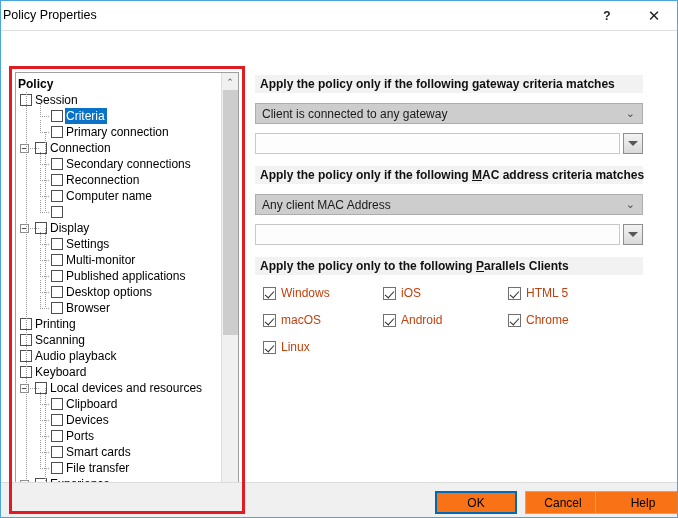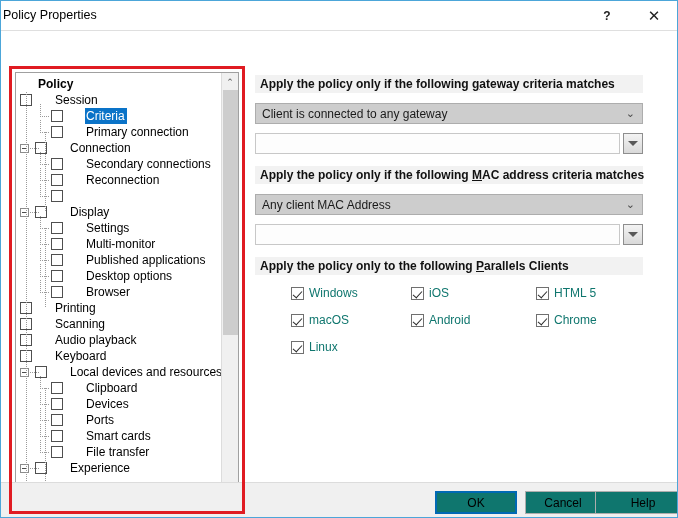--- a/index.html
+++ b/index.html
@@ -73,21 +73,21 @@
     padding: 3px 0 0 0;
   }
   .tree-row {
     position: relative;
     height: 16px;
     display: flex; align-items: center;
     white-space: nowrap;
     font-size: 12px;
     color: #000;
   }
-  .tree-row .lbl { line-height: 16px; padding: 0 2px 0 1px; margin-left: 20px; }
+  .tree-row .lbl { line-height: 16px; padding: 0 2px 0 1px; }
   .tree-row.root .lbl { font-weight: bold; padding-left: 0; }
   .tree-row.sel .lbl { background: #0a73c8; color: #ffffff; }
 
   .ind { display: inline-block; height: 16px; flex: 0 0 auto; }
 
   
   .exp {
     position: relative;
     width: 9px; height: 9px;
     border: 1px solid #8c8c8c;
@@ -224,23 +224,22 @@
 
   
   .clients {
     margin-top: 11px;
     position: relative;
     width: 388px;
   }
   .client-item {
     position: absolute;
     display: flex; align-items: center;
-    font-size: 12px; color: #0f766e;
+    font-size: 12px; color: #c2410c;
     white-space: nowrap;
-    margin-left: 28px;
   }
   .chk {
     position: relative;
     width: 13px; height: 13px;
     border: 1px solid #707070;
     background: #ffffff;
     margin-right: 5px;
     flex: 0 0 auto;
   }
   .chk.on::after {
@@ -257,21 +256,21 @@
   .footer {
     position: absolute;
     left: 0; top: 481px;
     width: 676px; height: 35px;
     background: #f0f0f0;
     border-top: 1px solid #dcdcdc;
   }
   .btn {
     position: absolute; top: 8px;
     height: 23px;
-    background: #0f766e;
+    background: #f97316;
     border: 1px solid #adadad;
     font-size: 12px;
     color: #000;
     display: flex; align-items: center; justify-content: center;
     cursor: default;
     font-family: "Liberation Sans", sans-serif;
   }
   .btn.ok { left: 434px; width: 82px; border: 2px solid #0069b4; }
   .btn.cancel { left: 524px; width: 76px; text-align: center; }
   .btn.help { left: 594px; width: 96px; }
@@ -325,20 +324,26 @@
             <span class="ind" style="width: 24px;"></span>
             <span class="dots tall" style="width: 11px;"></span>
             <span class="cb"></span>
             <span class="lbl">Secondary connections</span>
           </div>
           <div class="tree-row">
             <span class="ind" style="width: 24px;"></span>
             <span class="dots tall" style="width: 11px;"></span>
             <span class="cb"></span>
             <span class="lbl">Reconnection</span>
+          </div>
+          <div class="tree-row">
+            <span class="ind" style="width: 24px;"></span>
+            <span class="dots tall" style="width: 11px;"></span>
+            <span class="cb"></span>
+            <span class="lbl">Computer name</span>
           </div>
           <div class="tree-row">
             <span class="ind" style="width: 24px;"></span>
             <span class="dots tall" style="width: 11px;"></span>
             <span class="cb"></span>
           </div>
           <div class="tree-row">
             <span class="ind" style="width: 4px;"></span>
             <span class="exp"></span>
             <span class="dots" style="width: 5px;"></span>

